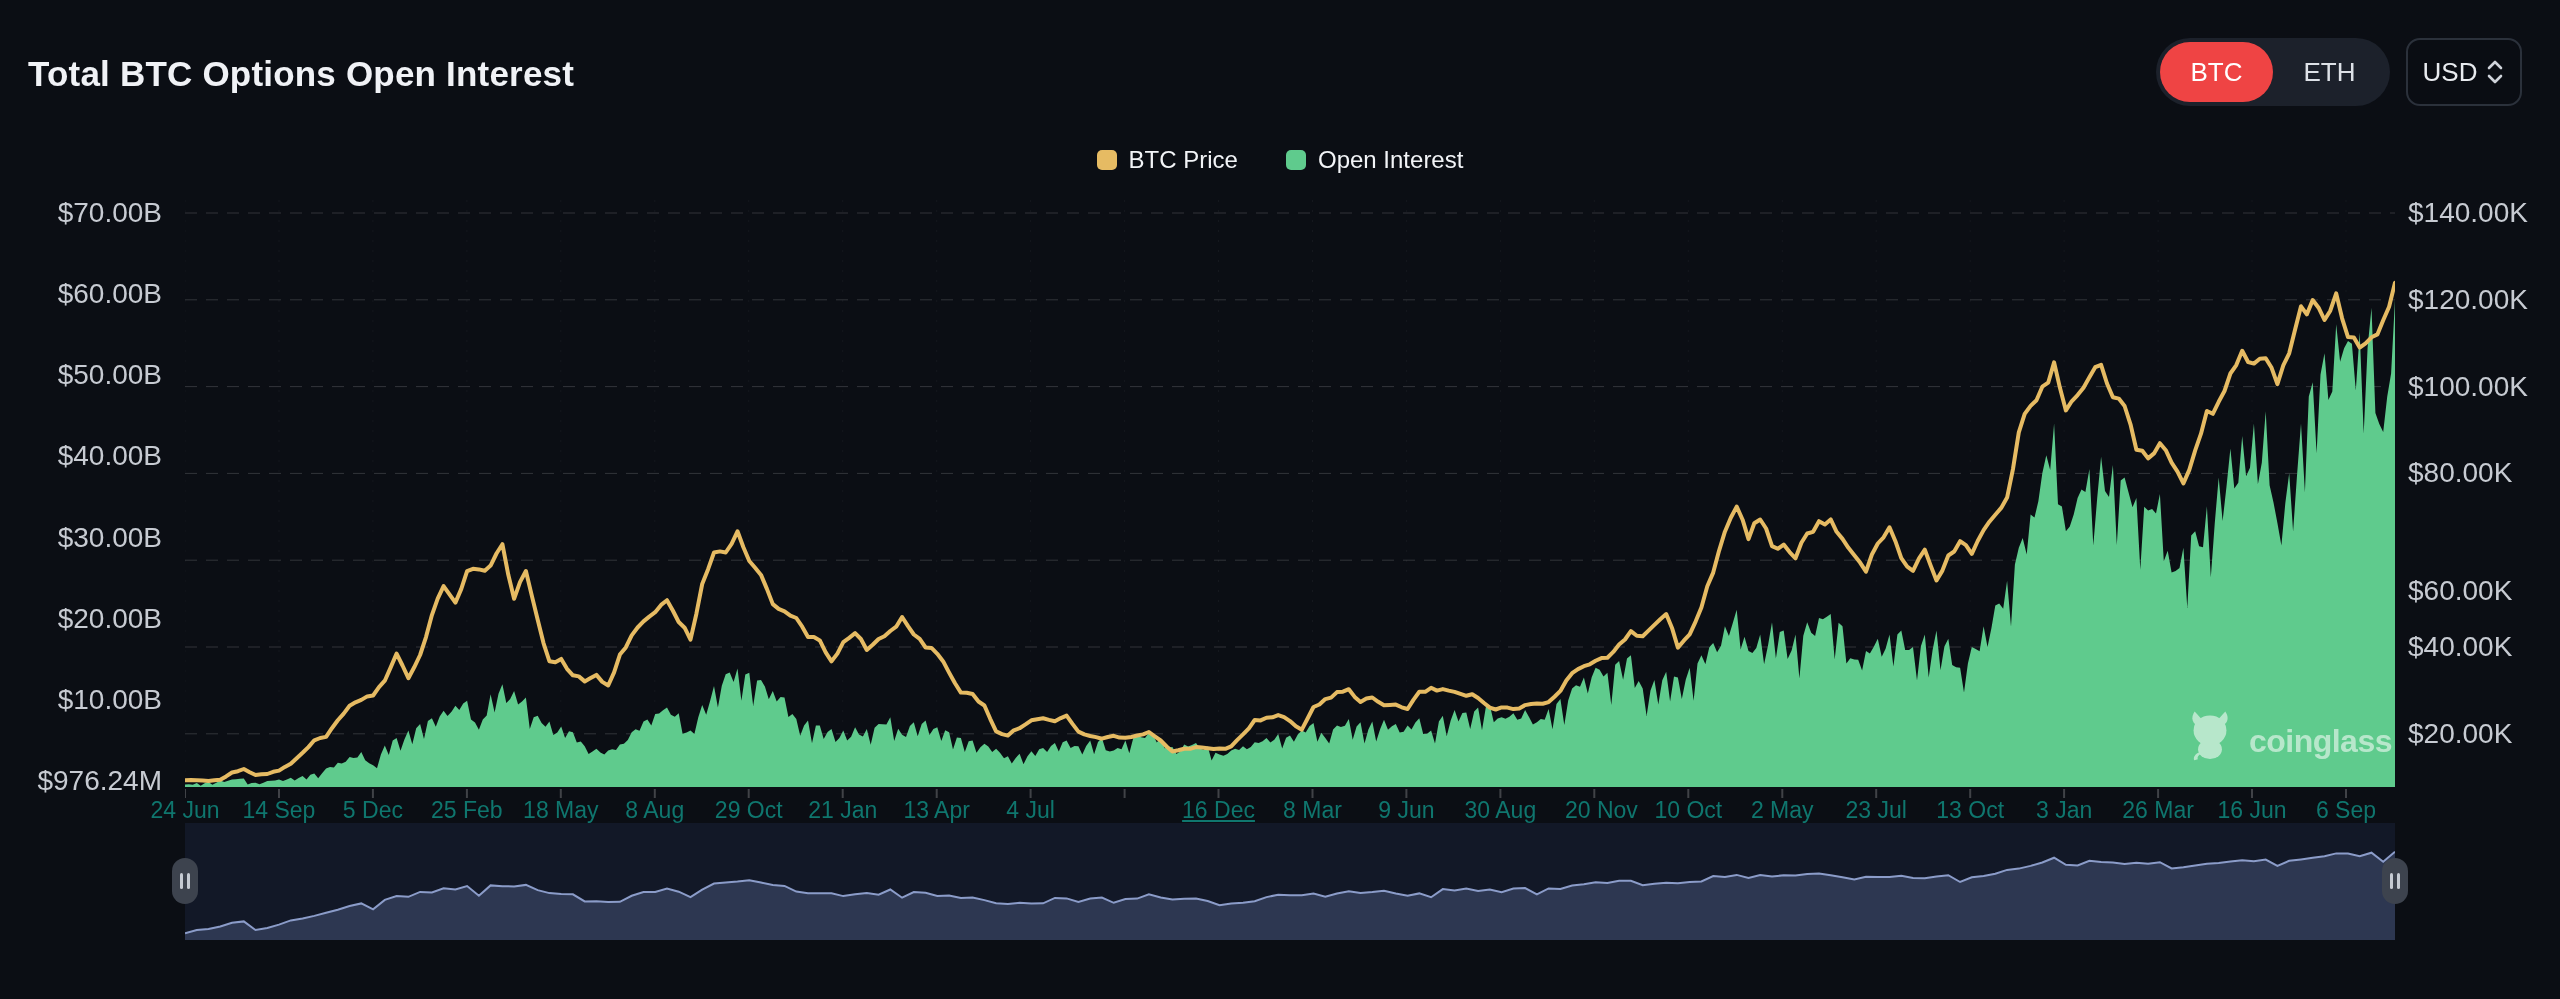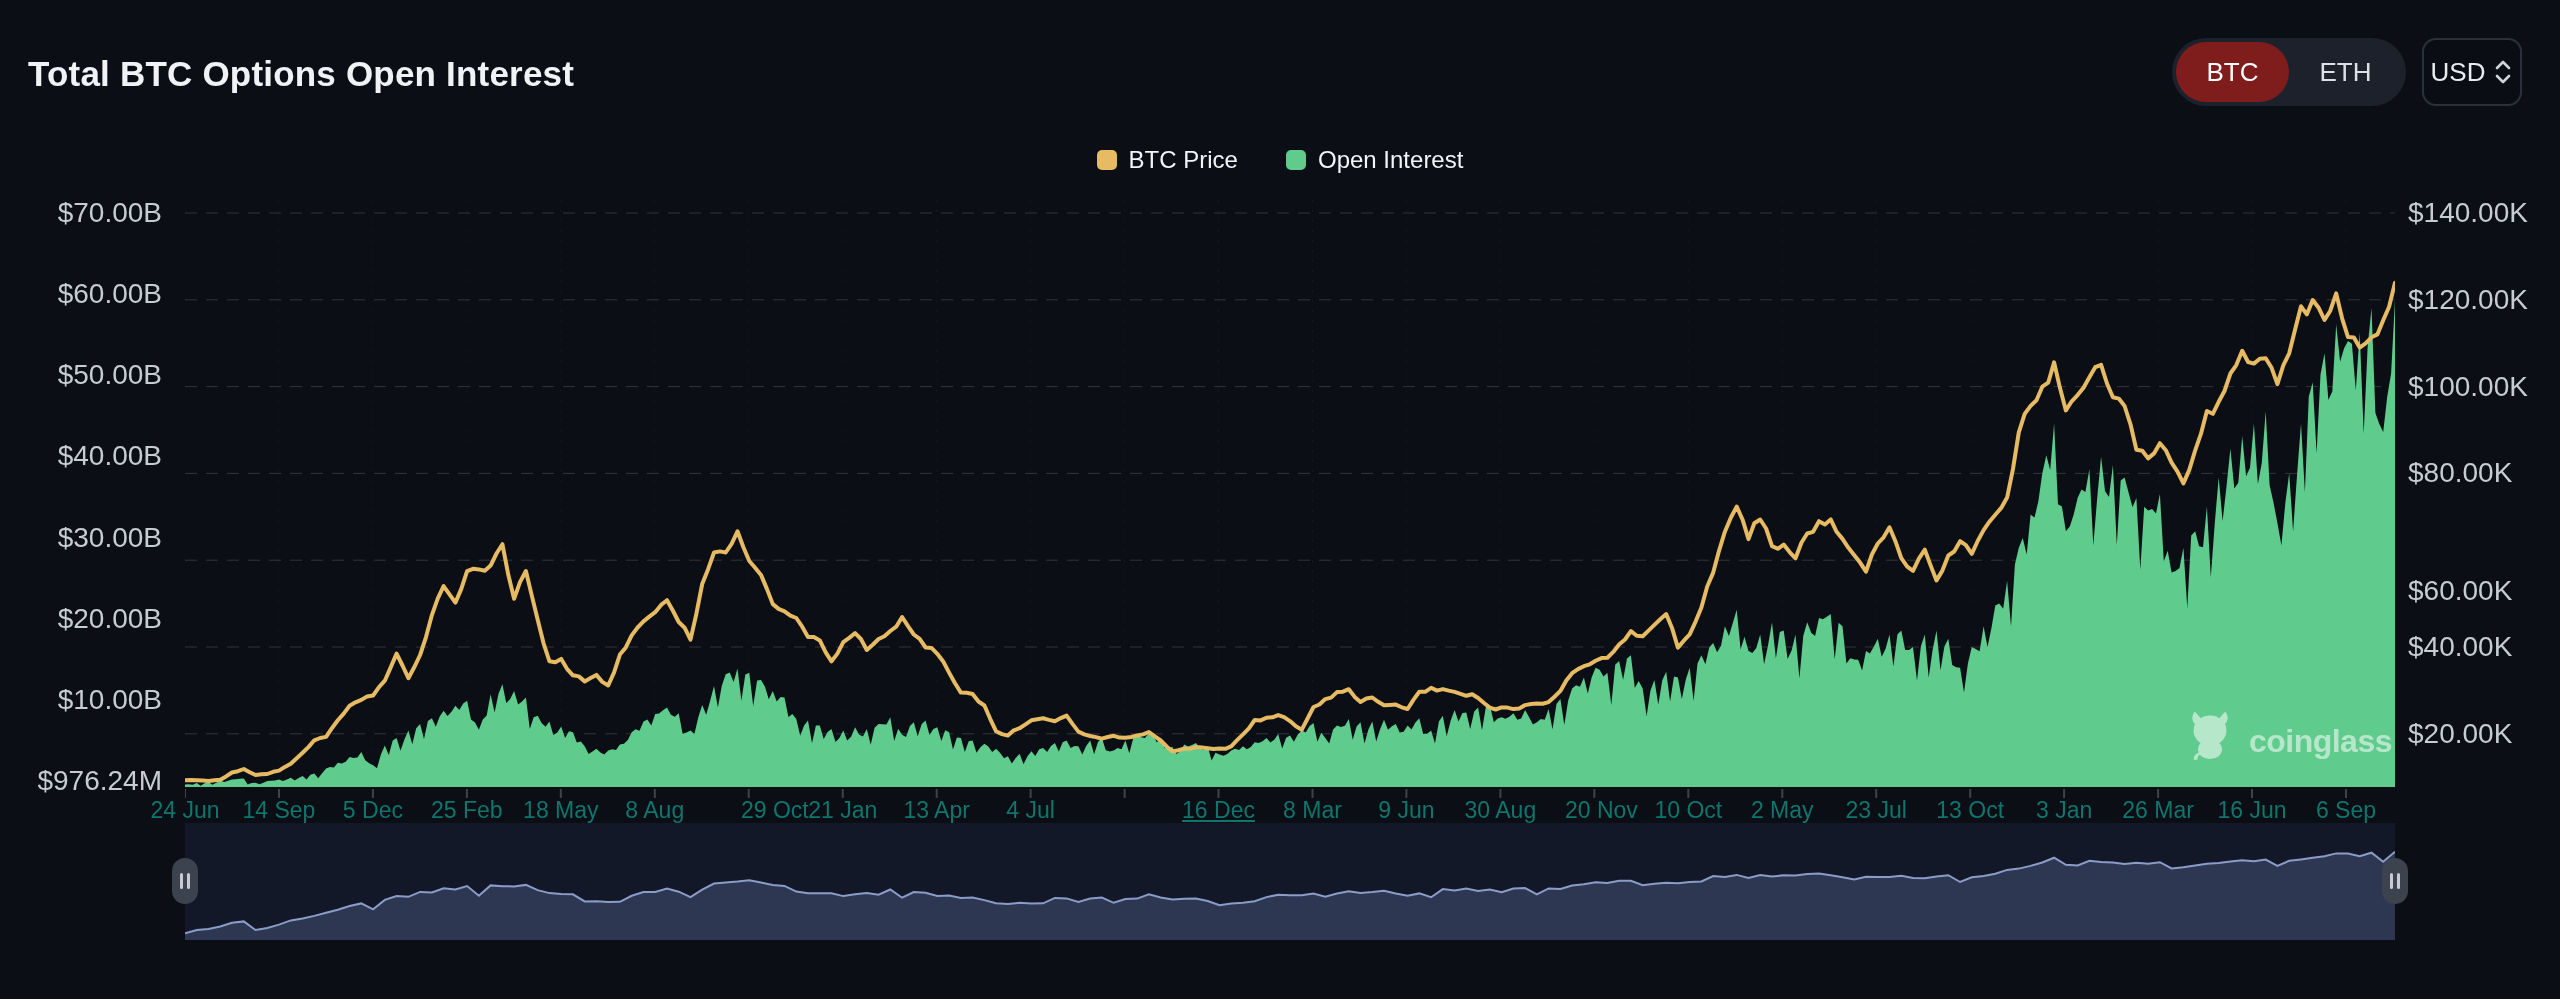--- a/index.html
+++ b/index.html
@@ -4,22 +4,22 @@
 <style>
   * { margin:0; padding:0; box-sizing:border-box; }
   html,body { width:2560px; height:999px; overflow:hidden; }
   body { background:#0b0e14; font-family:"Liberation Sans", sans-serif; position:relative; }
 
   .header-title { position:absolute; left:28px; top:54px; font-size:35px; font-weight:700; color:#f0f2f6; letter-spacing:.2px; }
 
   .controls { position:absolute; top:38px; right:38px; display:flex; gap:16px; align-items:center; }
   .toggle { display:flex; background:#1c212b; border-radius:34px; padding:4px; height:68px; width:234px; }
   .seg { flex:1; display:flex; align-items:center; justify-content:center; font-size:26px; color:#dde1e7; border-radius:30px; cursor:pointer; }
-  .seg.selected { background:#7f1d1d; color:#ffffff; font-weight:500; }
-  .currency { height:68px; width:100px; background:#0a0d13; border:2px solid #2b313b; border-radius:14px; display:flex; align-items:center; justify-content:center; gap:8px; color:#e8ebef; font-size:26px; cursor:pointer; }
+  .seg.selected { background:#ef4444; color:#ffffff; font-weight:500; }
+  .currency { height:68px; width:116px; background:#0a0d13; border:2px solid #2b313b; border-radius:14px; display:flex; align-items:center; justify-content:center; gap:8px; color:#e8ebef; font-size:26px; cursor:pointer; }
 
   .legend { position:absolute; top:146px; left:0; width:100%; display:flex; justify-content:center; gap:48px; }
   .legend-item { display:flex; align-items:center; gap:12px; cursor:pointer; }
   .legend-swatch { width:20px; height:20px; border-radius:5px; }
   .legend-label { font-size:24px; color:#f2f4f7; }
 
   .ylab { position:absolute; height:30px; line-height:30px; font-size:28px; color:#c7cbd2; }
   .ylab.left { left:0; width:162px; text-align:right; }
   .ylab.right { left:2408px; text-align:left; }
   .xlab { position:absolute; top:797px; width:120px; margin-left:-60px; text-align:center; font-size:23px; color:#0f766e; }
@@ -85,21 +85,21 @@
     <div class="ylab right" style="top: 632px;">$40.00K</div>
     <div class="ylab right" style="top: 718.8px;">$20.00K</div>
   </div>
 <div id="xAxis">
     <div class="xlab" style="left: 185px;">24 Jun</div>
     <div class="xlab" style="left: 278.957px;">14 Sep</div>
     <div class="xlab" style="left: 372.913px;">5 Dec</div>
     <div class="xlab" style="left: 466.87px;">25 Feb</div>
     <div class="xlab" style="left: 560.826px;">18 May</div>
     <div class="xlab" style="left: 654.783px;">8 Aug</div>
-    <div class="xlab" style="left: 748.739px; text-align: right;">29 Oct</div>
+    <div class="xlab" style="left: 748.739px;">29 Oct</div>
     <div class="xlab" style="left: 842.696px;">21 Jan</div>
     <div class="xlab" style="left: 936.652px;">13 Apr</div>
     <div class="xlab" style="left: 1030.61px;">4 Jul</div>
     <div class="xlab" style="left: 1124.57px; margin-top: 32px;">24 Sep</div>
     <div class="xlab" style="left: 1218.52px; text-decoration: underline;">16 Dec</div>
     <div class="xlab" style="left: 1312.48px;">8 Mar</div>
     <div class="xlab" style="left: 1406.43px;">9 Jun</div>
     <div class="xlab" style="left: 1500.39px;">30 Aug</div>
     <div class="xlab" style="left: 1594.35px; padding-left: 14px;">20 Nov</div>
     <div class="xlab" style="left: 1688.3px;">10 Oct</div>

